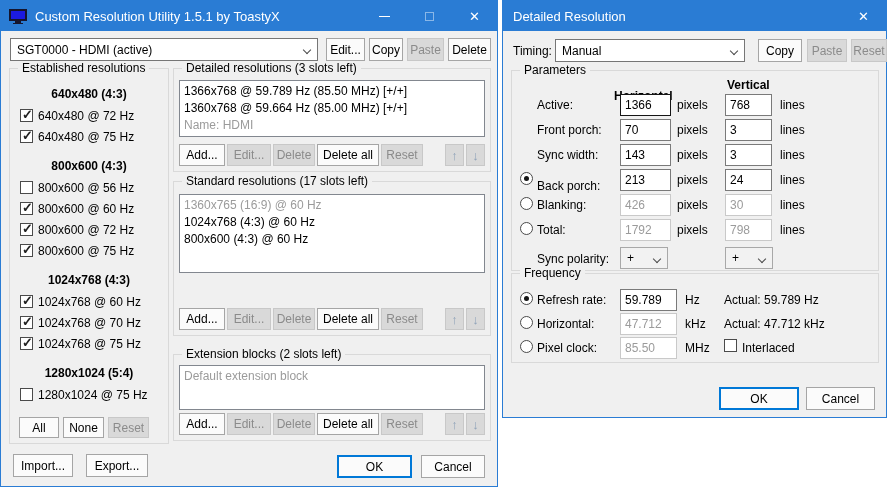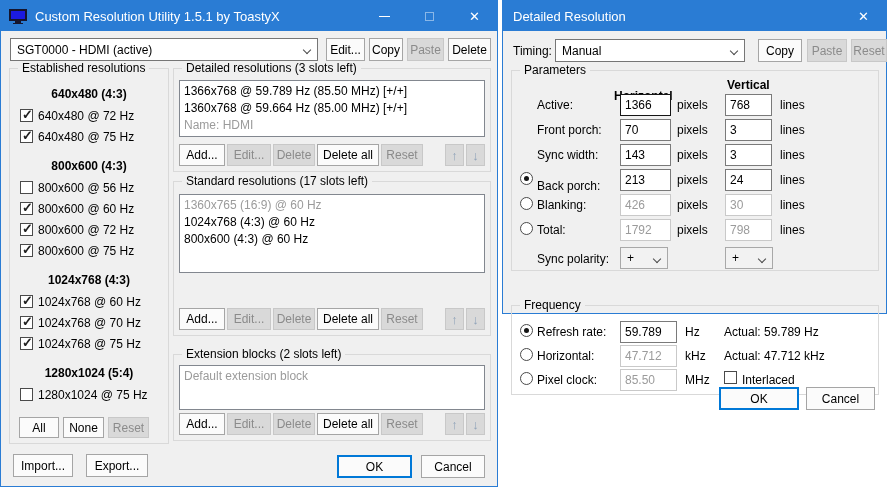--- a/index.html
+++ b/index.html
@@ -204,21 +204,21 @@
         <div class="btn dis arrow">↓</div>
       </div>
     </div>
 
     <div class="btn abs" style="left:12px;top:453px;width:60px;">Import...</div>
     <div class="btn abs" style="left:85px;top:453px;width:62px;">Export...</div>
     <div class="btn abs default" style="left:336px;top:454px;width:75px;">OK</div>
     <div class="btn abs" style="left:420px;top:454px;width:64px;">Cancel</div>
   </div>
 
-  <div class="window" id="dlg" style="left:502px;top:0;width:385px;height:314px;">
+  <div class="window" id="dlg" style="left:502px;top:0;width:385px;height:418px;">
     <div class="titlebar">
       <span class="title" style="margin-left:10px;">Detailed Resolution</span>
       <div class="cap-btns">
         <div class="cap-btn">
             <span class="glyph-close">✕</span>
           </div>
       </div>
     </div>
 
     <span class="lbl" style="left:10px;top:43px;">Timing:</span>
@@ -278,21 +278,21 @@
       <div class="combo grey" style="left:108px;top:176px;width:48px;height:22px;">
         <span>+</span>
         <span class="chev"></span>
       </div>
       <div class="combo grey" style="left:213px;top:176px;width:48px;height:22px;">
         <span>+</span>
         <span class="chev"></span>
       </div>
     </div>
 
-    <div class="groupbox" style="left:8px;top:304px;width:368px;height:90px;">
+    <div class="groupbox" style="left:8px;top:272px;width:368px;height:90px;">
       <span class="gb-label">Frequency</span>
 
       <span class="radio checked" style="position:absolute;left:8px;top:18px;"></span>
       <span class="lbl" style="left:25px;top:19px;">Refresh rate:</span>
       <input class="input" style="left: 108px; top: 15px; width: 57px;" value="59.789">
       <span class="lbl" style="left:173px;top:19px;">Hz</span>
       <span class="lbl" style="left:212px;top:19px;">Actual: 59.789 Hz</span>
 
       <span class="radio" style="position:absolute;left:8px;top:42px;"></span>
       <span class="lbl" style="left:25px;top:43px;">Horizontal:</span>

